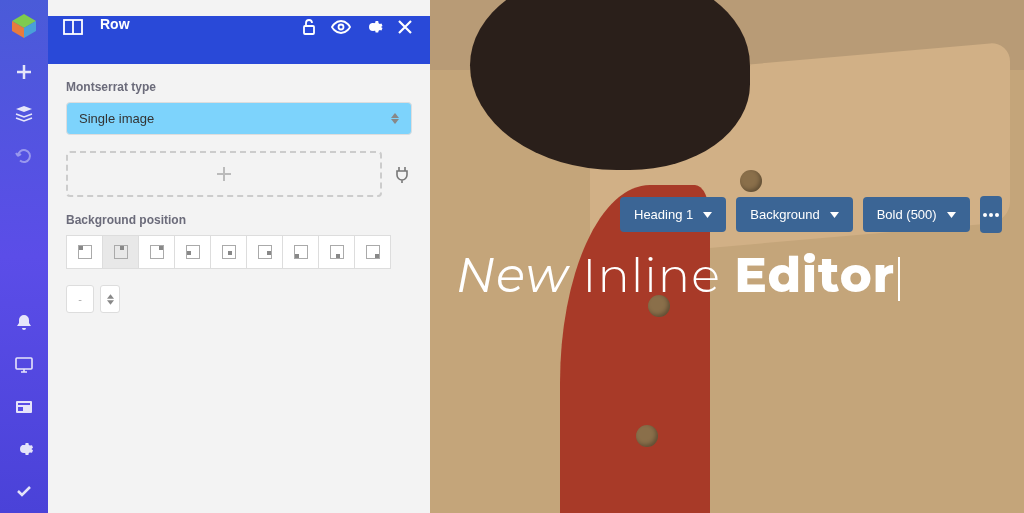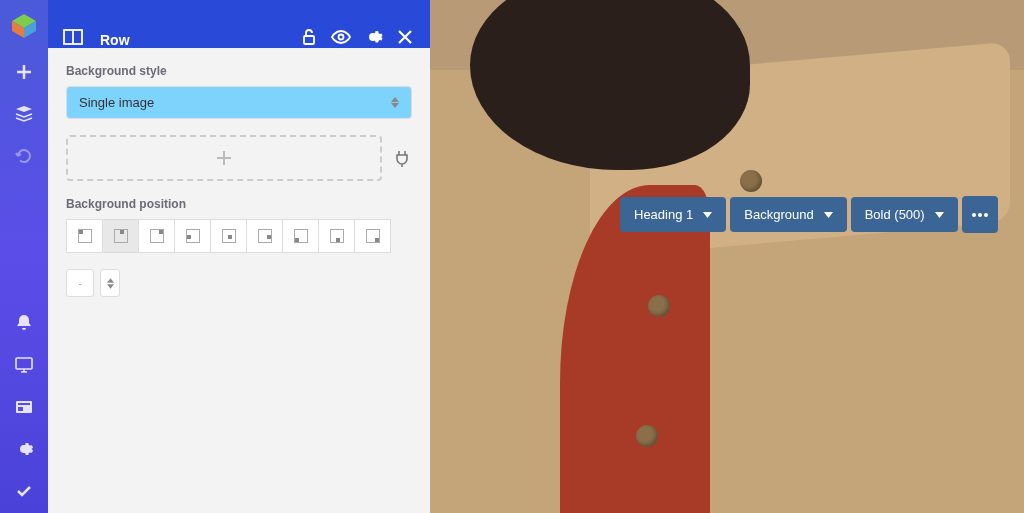--- a/index.html
+++ b/index.html
@@ -5,21 +5,21 @@
 * { margin: 0; padding: 0; box-sizing: border-box; }
 body { font-family: -apple-system, BlinkMacSystemFont, 'Segoe UI', sans-serif; width: 1024px; height: 513px; overflow: hidden; display: flex; }
 
 .left-rail { width: 48px; background: linear-gradient(180deg, #4a5bd8 0%, #5b4de8 50%, #4a42d8 100%); display: flex; flex-direction: column; align-items: center; padding: 12px 0; gap: 22px; }
 .left-rail .logo { width: 28px; height: 28px; position: relative; }
 .left-rail .icon { width: 20px; height: 20px; display: flex; align-items: center; justify-content: center; color: #fff; opacity: 0.85; cursor: pointer; }
 .left-rail .icon.dim { opacity: 0.4; }
 .left-rail .spacer { flex: 1; }
 
 .panel { width: 382px; background: #f3f3f3; display: flex; flex-direction: column; }
-.panel-header { background: #2949d8; height: 48px; display: flex; align-items: flex-end; padding: 0 14px; color: #fff; gap: 10px; }
+.panel-header { background: #2949d8; height: 48px; display: flex; align-items: flex-start; padding: 0 14px; color: #fff; gap: 10px; margin-top: 16px; }
 .panel-header .title { font-size: 14px; font-weight: 600; flex: 1; margin-left: 6px; }
 .panel-header .hicon { width: 22px; height: 22px; display: flex; align-items: center; justify-content: center; cursor: pointer; }
 
 .panel-body { padding: 16px 18px; overflow-y: auto; }
 .field { margin-bottom: 16px; }
 .field-label { font-size: 12px; color: #6b6b7a; font-weight: 600; margin-bottom: 8px; }
 .select { width: 100%; background: #7dd3fc; border: 1px solid #ddd; border-radius: 4px; padding: 8px 12px; font-size: 13px; color: #333; display: flex; align-items: center; justify-content: space-between; cursor: pointer; }
 .select .caret { color: #888; display:flex; flex-direction:column; gap:1px; }
 .select .caret svg { width:8px; height:5px; }
 
@@ -47,21 +47,21 @@
 .color-caret svg{width:7px;height:5px;}
 
 .preview { flex: 1; position: relative; background: #b89b76; overflow:hidden; }
 .preview-bg { position:absolute; inset:0; }
 .hair { position:absolute; top:-30px; left:40px; width:280px; height:200px; background:#2a1f1a; border-radius:50% 50% 45% 55%; }
 .coat { position:absolute; top:70px; left:-40px; right:-40px; bottom:-60px; background:#c4a57a; }
 .collar { position:absolute; top:60px; left:160px; width:420px; height:180px; background:#d1b086; transform:skewY(-5deg); border-radius:20px; }
 .shirt { position:absolute; top:185px; left:130px; width:150px; height:330px; background:#a83a28; border-radius:60% 10% 0 0; }
 .btn-dot { position:absolute; width:22px; height:22px; background:#8a6f4a; border-radius:50%; box-shadow:inset -2px -2px 4px rgba(0,0,0,.3); }
 
-.toolbar { position: absolute; top: 196px; left: 190px; right: 22px; display: flex; gap: 4px; align-items:center;text-align:center; }
+.toolbar { position: absolute; top: 196px; left: 190px; right: 22px; display: flex; gap: 10px; align-items:center;text-align:center; }
 .tb-btn { background: #3b6595; color: #fff; font-size: 13px; padding: 10px 14px; border-radius: 4px; display: flex; align-items: center; gap: 10px; cursor: pointer; white-space:nowrap; }
 .tb-btn svg { width: 9px; height: 6px; }
 .tb-more { background:#3b6595; width:36px; height:37px; border-radius:4px; display:flex; align-items:center; justify-content:center; cursor:pointer; color:#fff; }
 
 .heading { position: absolute; top: 246px; left: 26px; font-family: 'Montserrat', sans-serif; font-size: 48px; color: #fff; letter-spacing:1px; }
 .heading .italic { font-style: italic; font-weight: 400; }
 .heading .normal { font-weight: 300; }
 .heading .bold { font-weight: 800; }
 .cursor-line { display:inline-block; width:2px; height:44px; background:#fff; vertical-align:middle; margin-left:3px; }
 </style>
@@ -151,21 +151,21 @@
         </svg>
       </div>
     <div class="hicon">
         <svg viewBox="0 0 22 22" fill="none" stroke="#fff" stroke-width="2.2">
           <path d="M5 5l12 12M17 5L5 17"></path>
         </svg>
       </div>
   </div>
   <div class="panel-body">
     <div class="field">
-      <div class="field-label">Background style</div>
+      <div class="field-label">Montserrat type</div>
       <div class="select">
         <span>Single image</span>
         <span class="caret">
             <svg viewBox="0 0 8 5" fill="#888">
               <path d="M4 0l4 5H0z"></path>
             </svg>
             <svg viewBox="0 0 8 5" fill="#888">
               <path d="M4 5L0 0h8z"></path>
             </svg>
           </span>
@@ -279,13 +279,18 @@
         </svg>
       </div>
     <div class="tb-more">
         <svg width="16" height="4" viewBox="0 0 16 4" fill="#fff">
           <circle cx="2" cy="2" r="2"></circle>
           <circle cx="8" cy="2" r="2"></circle>
           <circle cx="14" cy="2" r="2"></circle>
         </svg>
       </div>
   </div>
+  <div class="heading">
+    <span class="italic">New</span>
+    <span class="normal"> </span><span class="normal">Inline</span>
+    <span class="normal"> </span><span class="bold">Editor</span><span class="cursor-line"></span>
+  </div>
 </div>
 
 </body></html>

